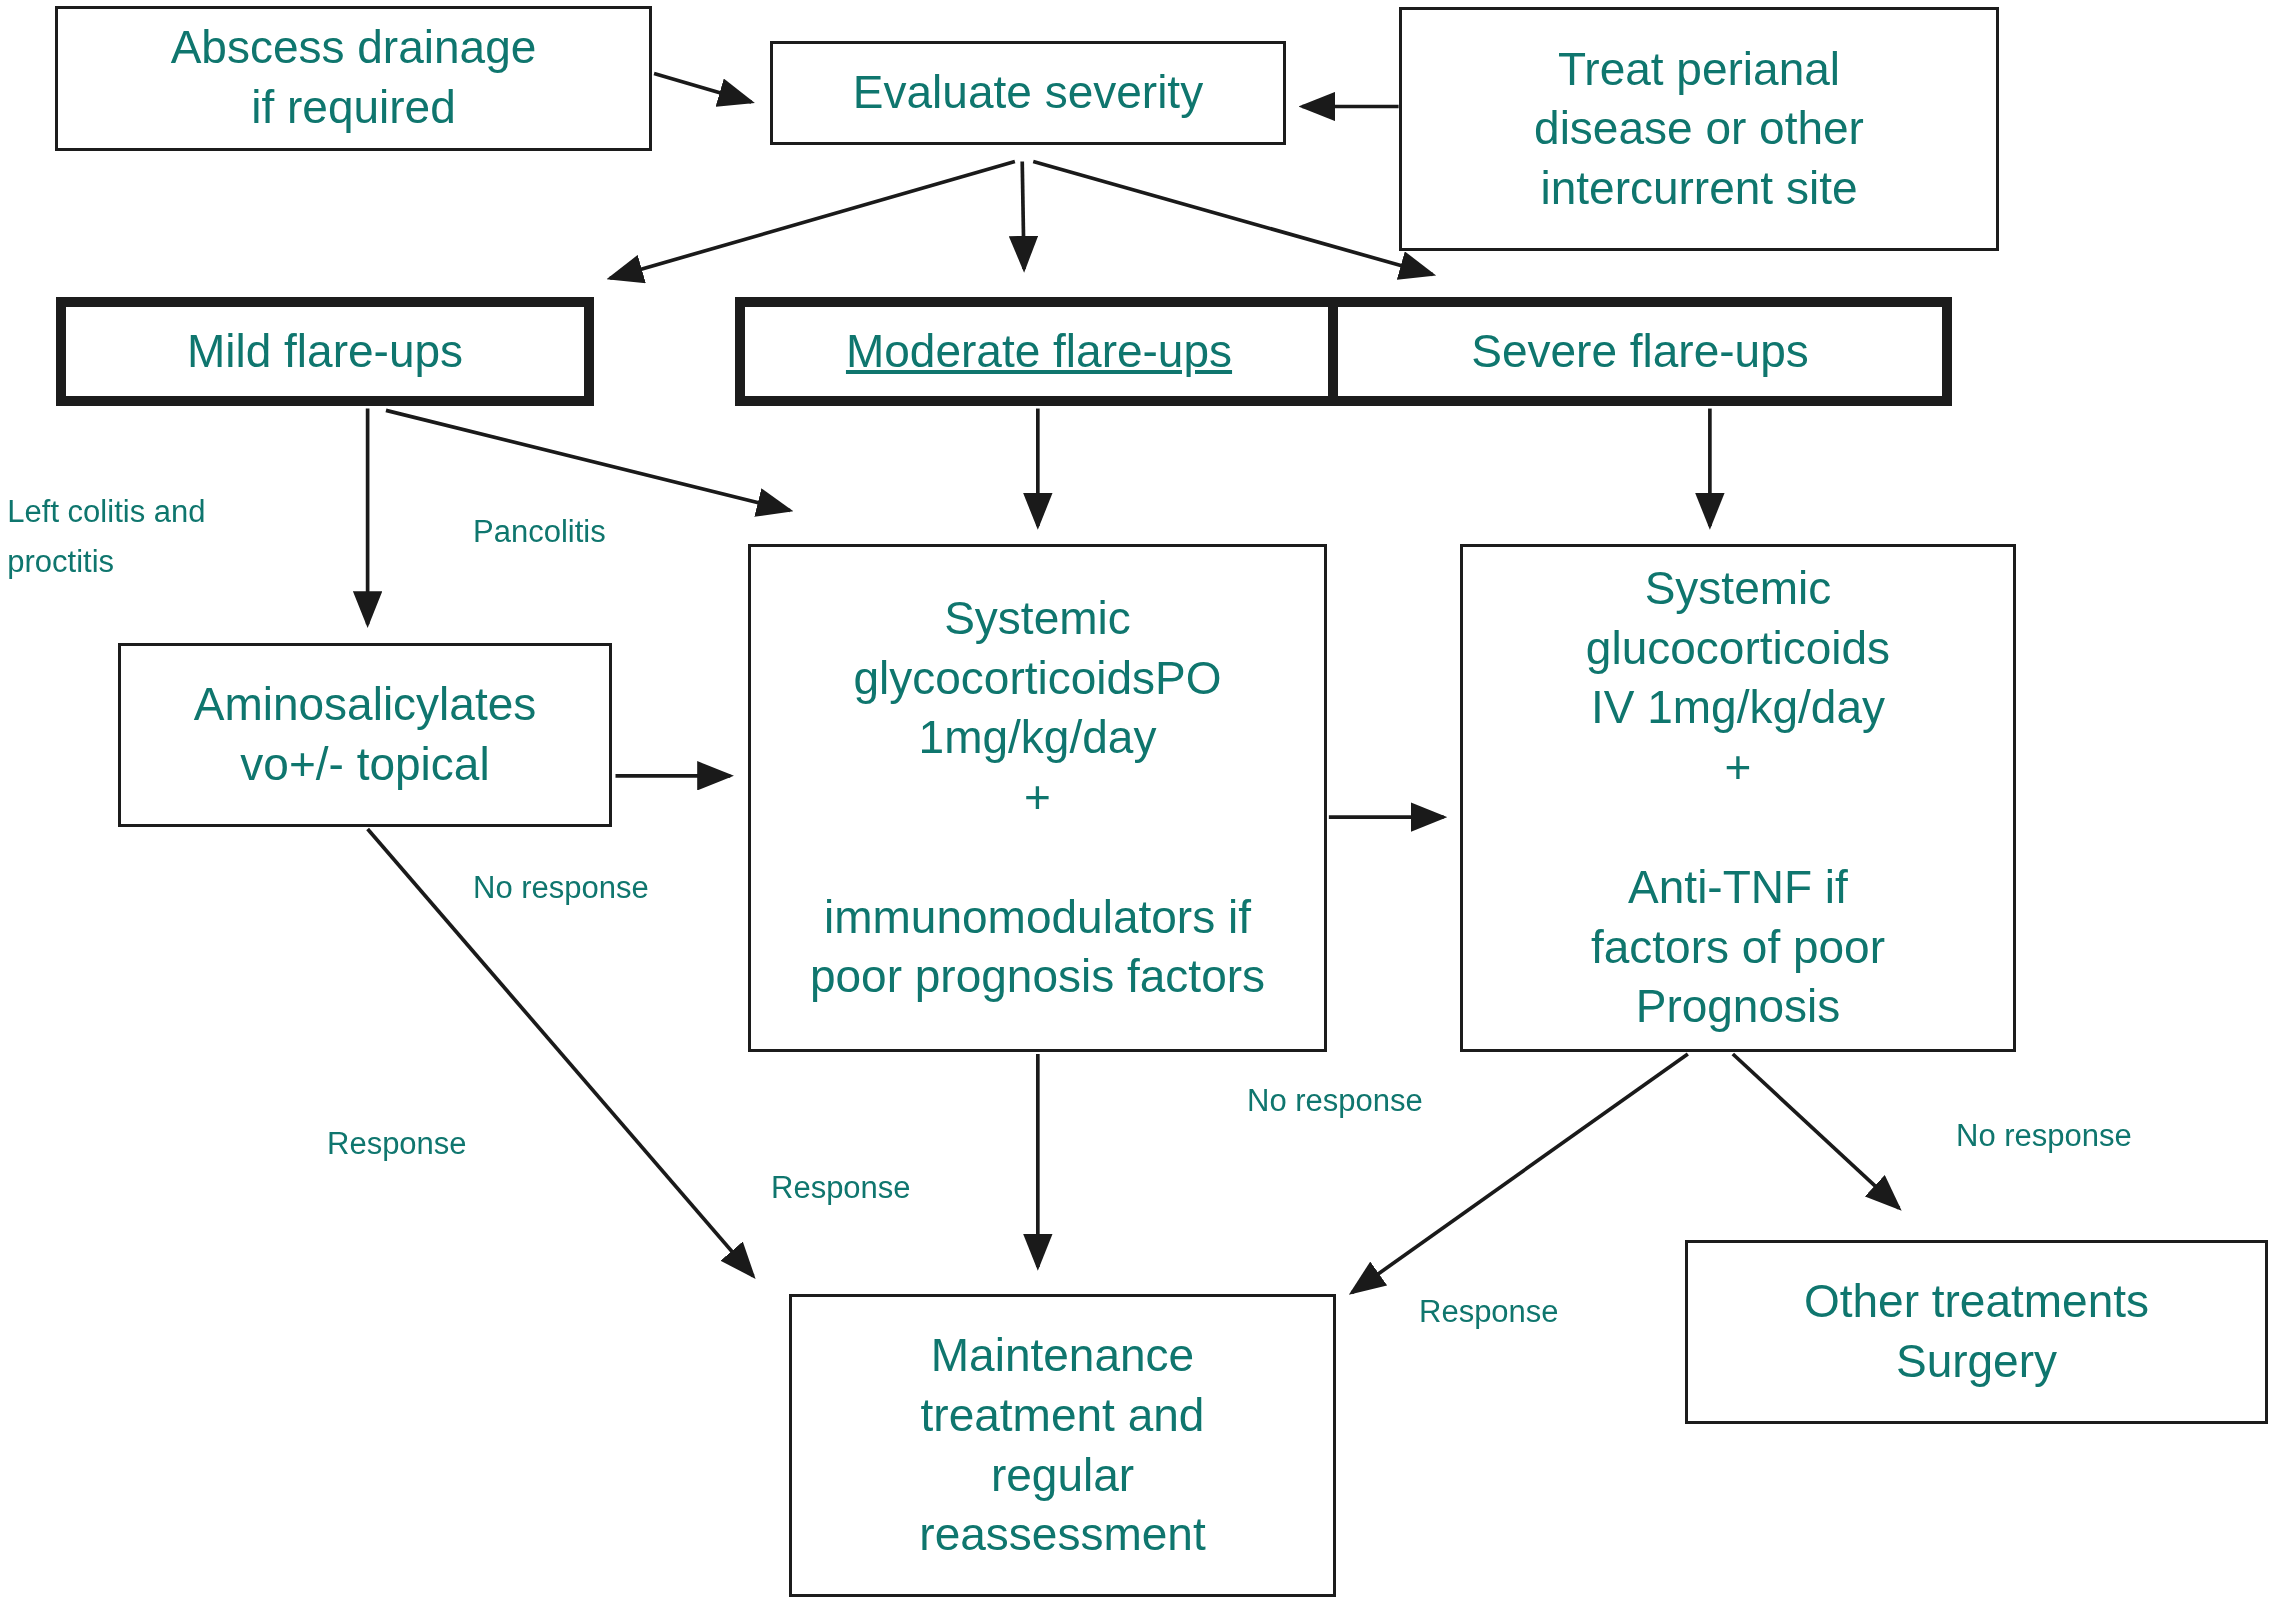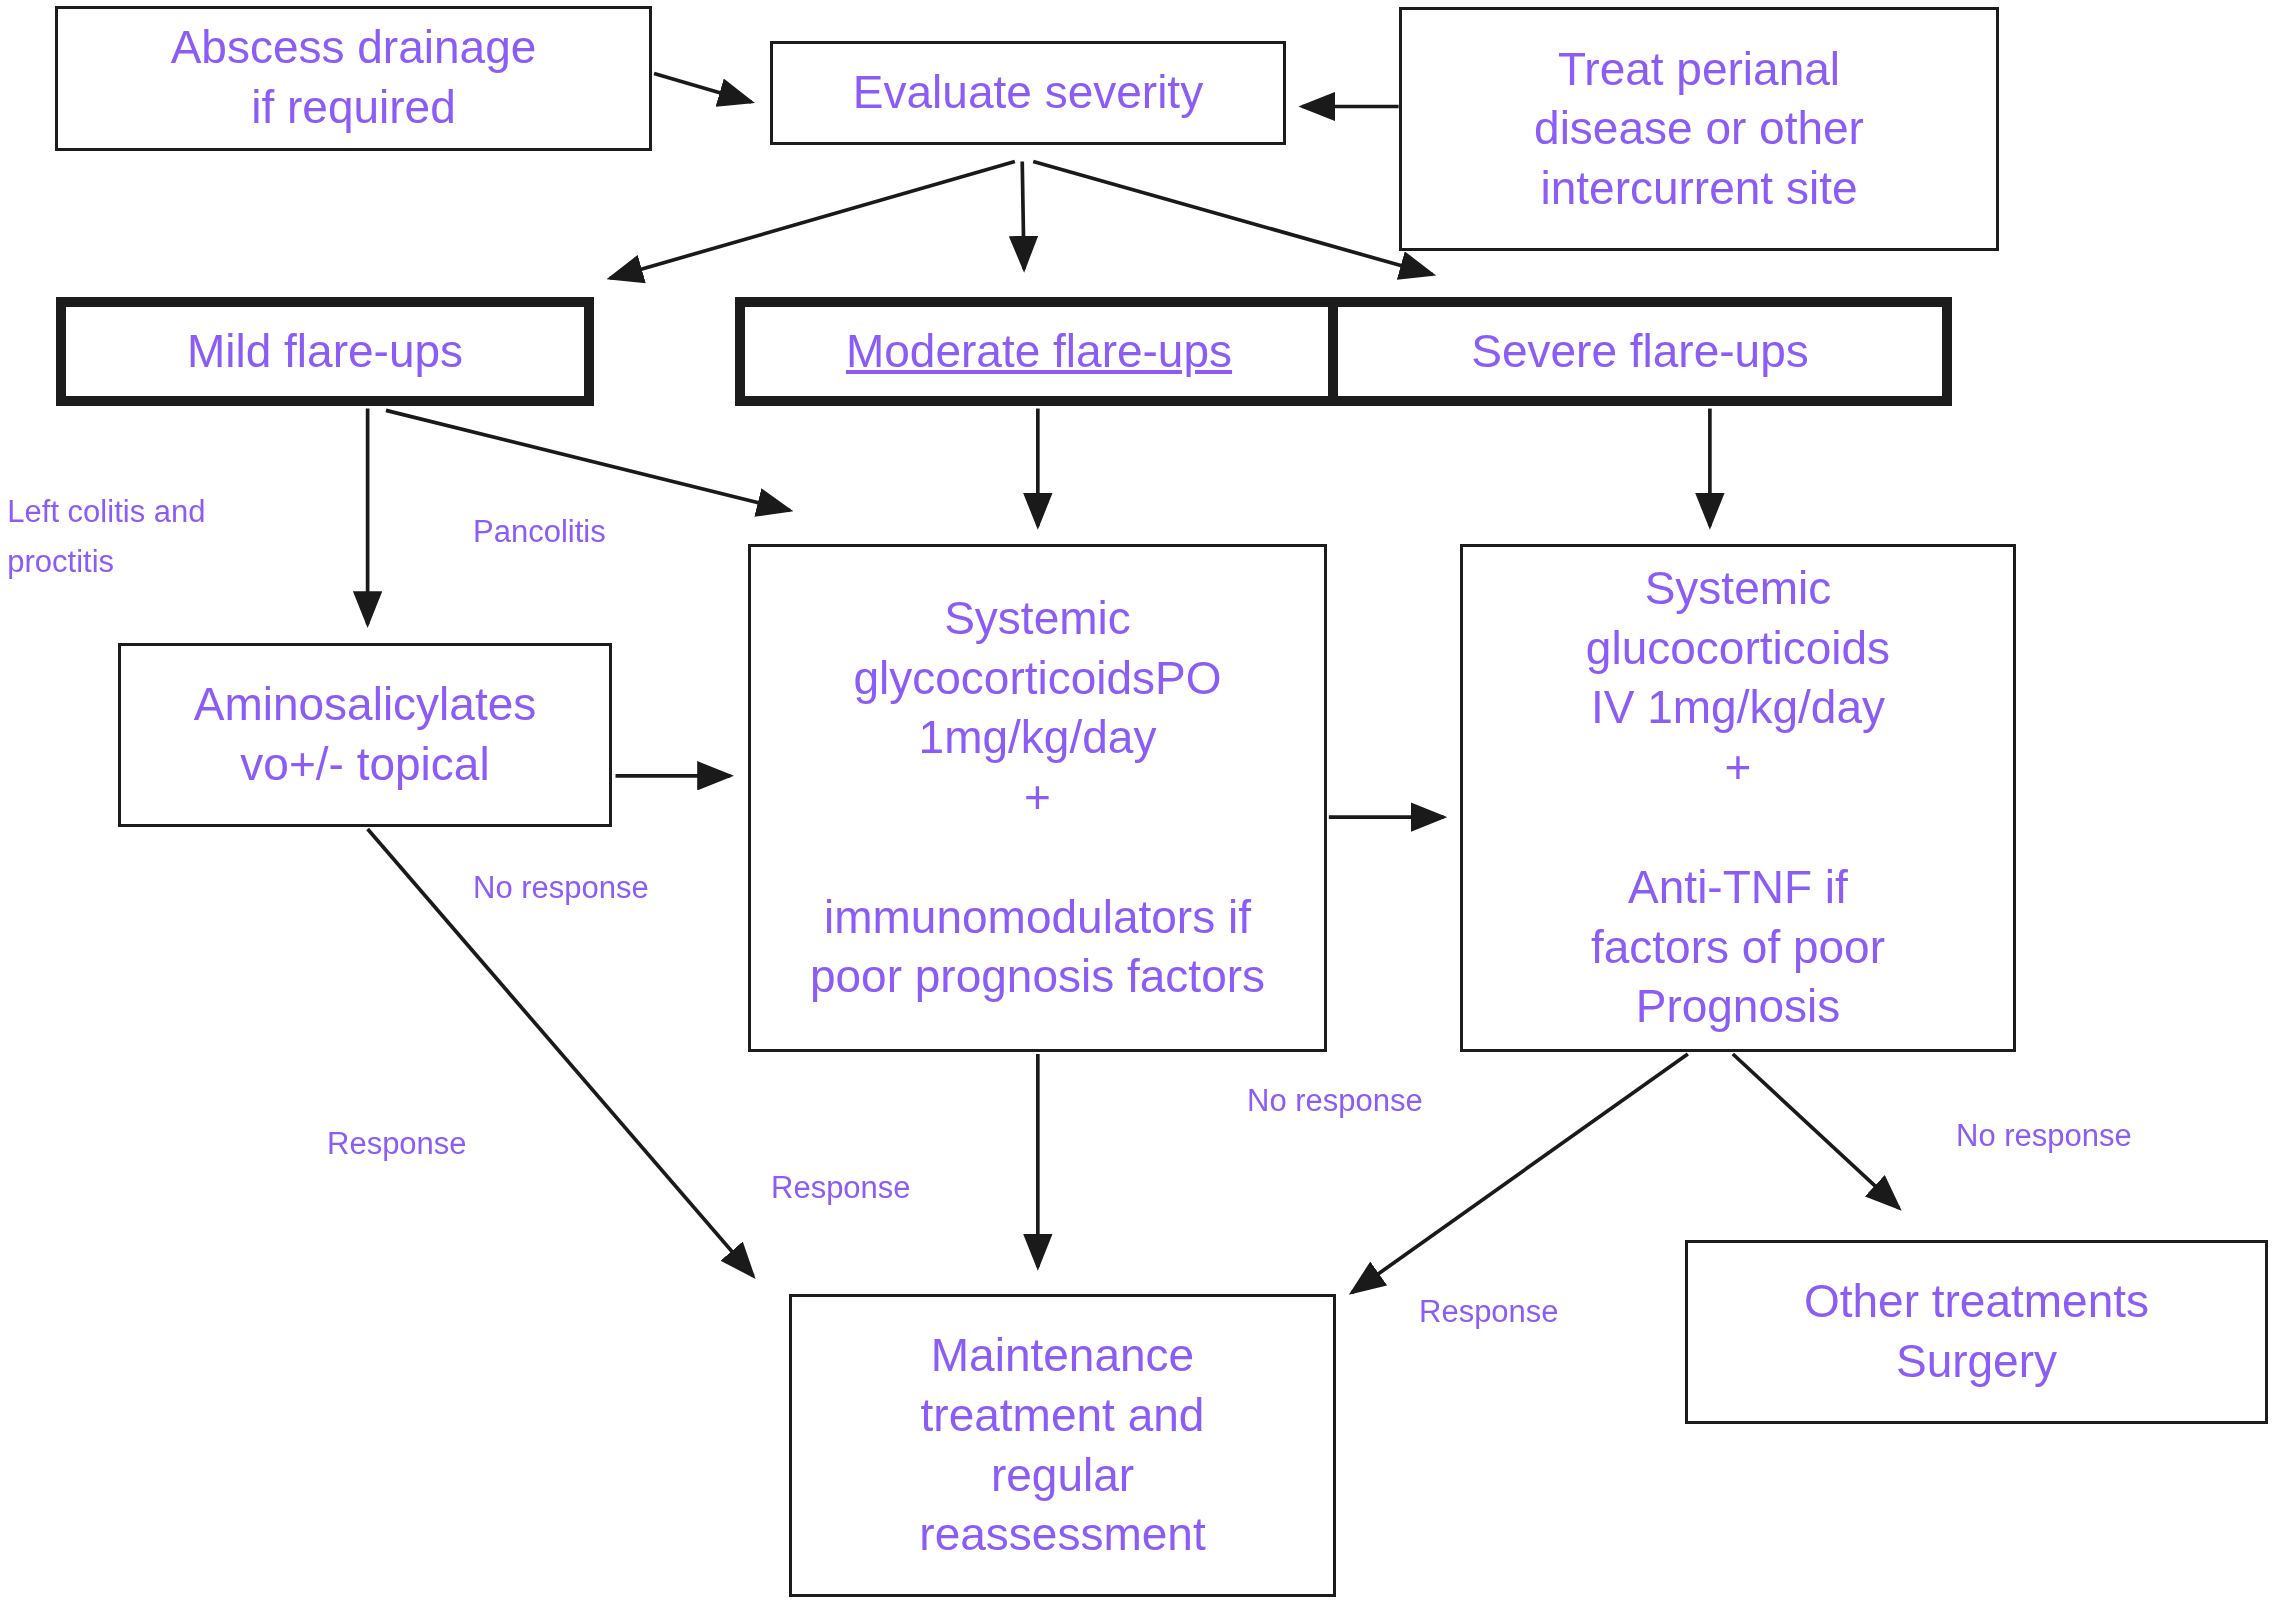--- a/index.html
+++ b/index.html
@@ -6,21 +6,21 @@
     margin: 0;
     padding: 0;
     background: #ffffff;
   }
   #canvas {
     position: relative;
     width: 2296px;
     height: 1603px;
     background: #ffffff;
     font-family: "Liberation Sans", "DejaVu Sans", sans-serif;
-    color: #8b5cf6;
+    color: #0f766e;
     overflow: hidden;
   }
   #arrows {
     position: absolute;
     left: 0; top: 0;
     width: 2296px;
     height: 1603px;
   }
   .node {
     position: absolute;

